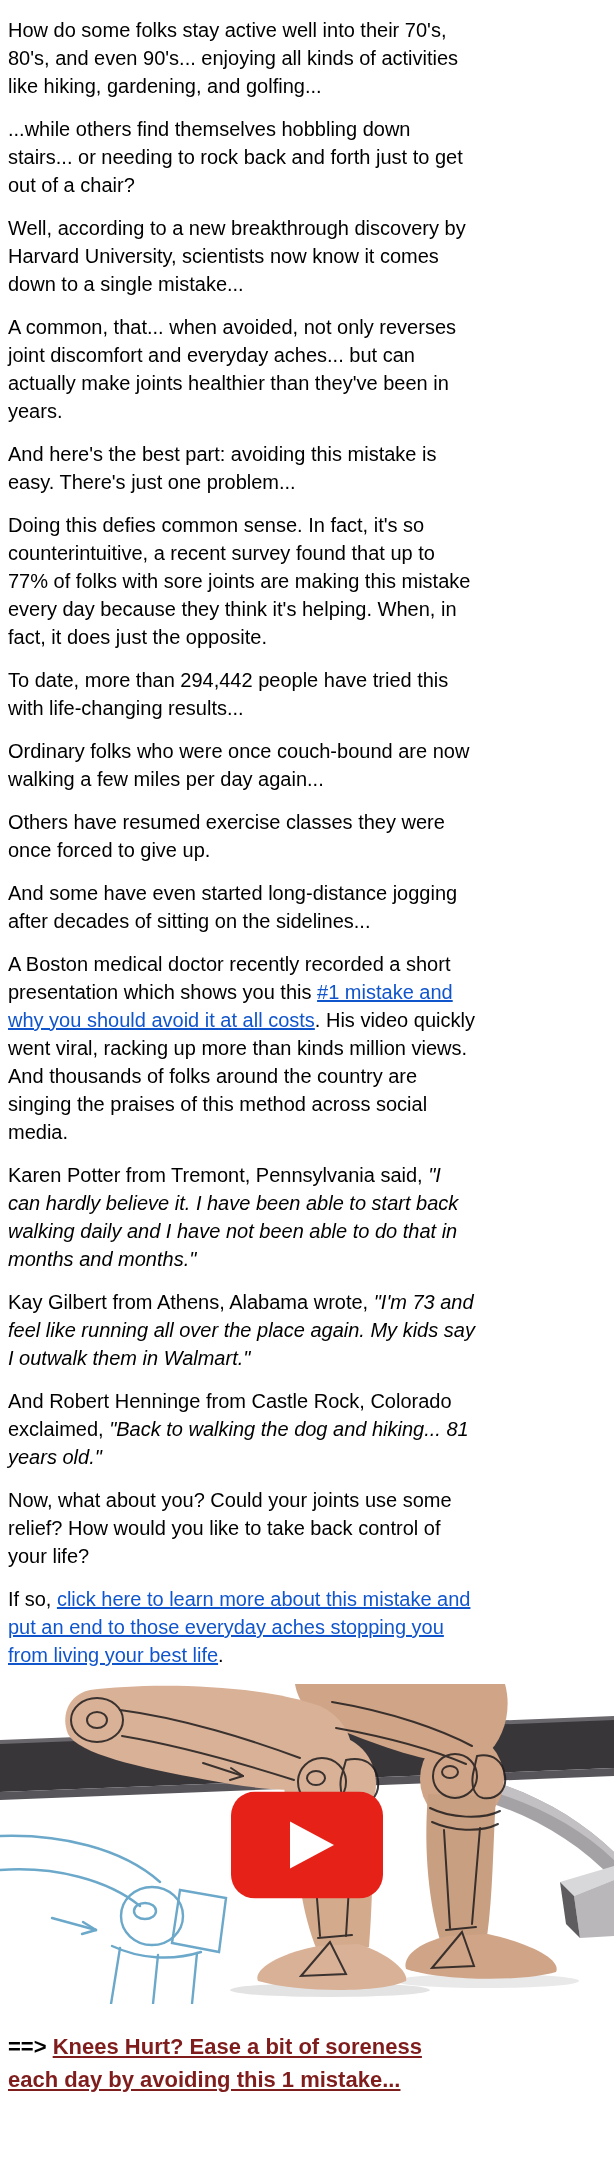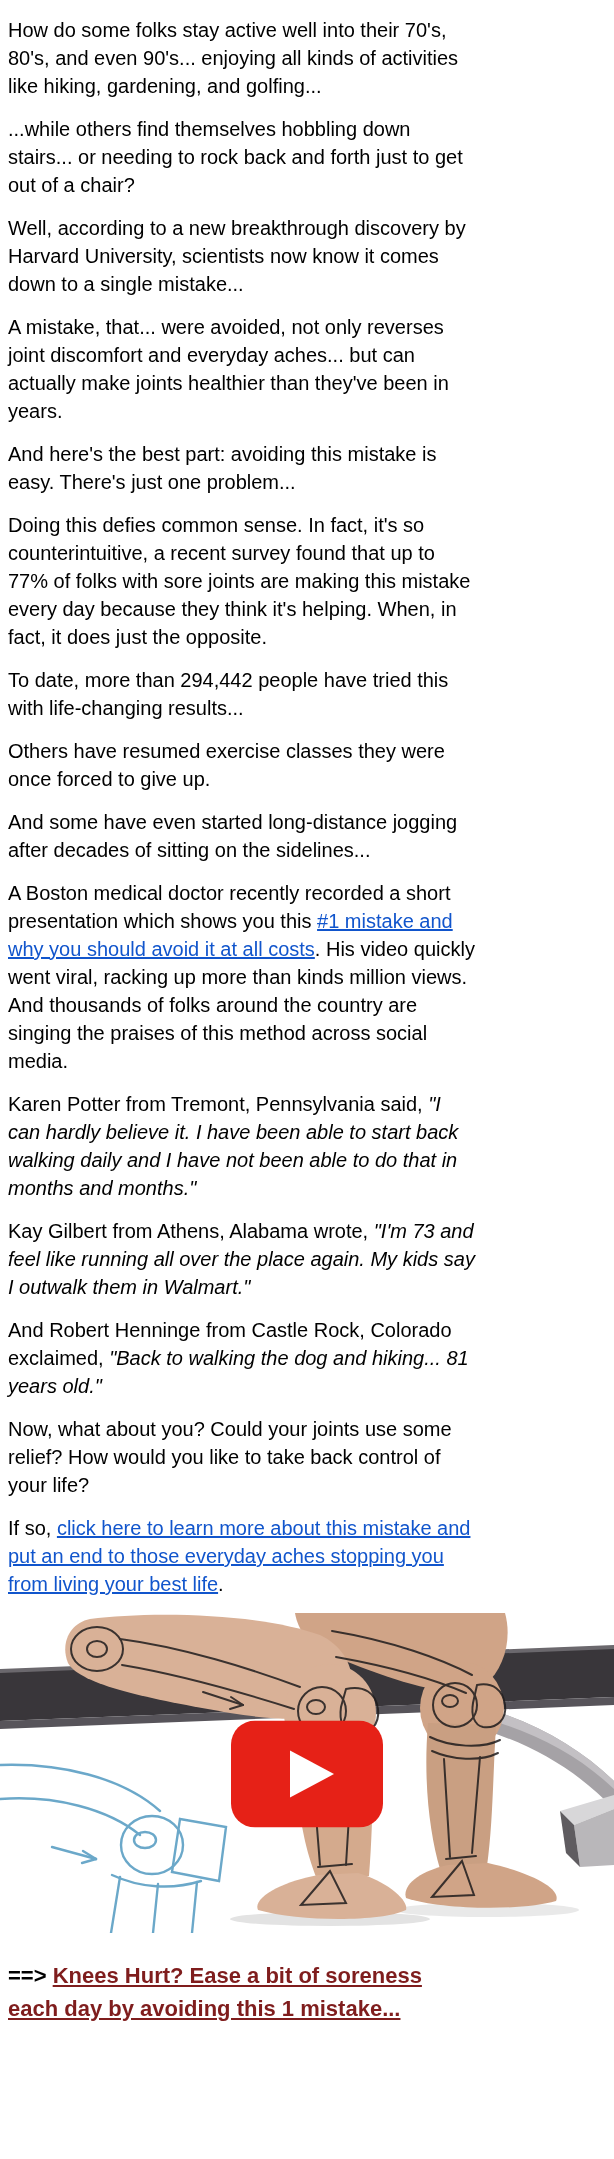--- a/index.html
+++ b/index.html
@@ -48,24 +48,25 @@
 </style>
 </head>
 <body style="color: rgb(0, 0, 0); background: rgb(255, 255, 255);">
 
 <main>
 
   <div class="article" id="paragraphs">
       <p><span>How do some folks stay active well into their 70's, 80's, and even 90's... enjoying all kinds of activities like hiking, gardening, and golfing...</span></p>
       <p><span>...while others find themselves hobbling down stairs... or needing to rock back and forth just to get out of a chair?</span></p>
       <p><span>Well, according to a new breakthrough discovery by Harvard University, scientists now know it comes down to a single mistake...</span></p>
-      <p><span>A mistake, that... were avoided, not only reverses joint discomfort and everyday aches... but can actually make joints healthier than they've been in years.</span></p>
+      <p><span>A common, that... when avoided, not only reverses joint discomfort and everyday aches... but can actually make joints healthier than they've been in years.</span></p>
       <p><span>And here's the best part: avoiding this mistake is easy. There's just one problem...</span></p>
       <p><span>Doing this defies common sense. In fact, it's so counterintuitive, a recent survey found that up to 77% of folks with sore joints are making this mistake every day because they think it's helping. When, in fact, it does just the opposite.</span></p>
       <p><span>To date, more than 294,442 people have tried this with life-changing results...</span></p>
+      <p><span>Ordinary folks who were once couch-bound are now walking a few miles per day again...</span></p>
       <p><span>Others have resumed exercise classes they were once forced to give up.</span></p>
       <p><span>And some have even started long-distance jogging after decades of sitting on the sidelines...</span></p>
       <p><span>A Boston medical doctor recently recorded a short presentation which shows you this </span><a href="#" style="color: rgb(17, 85, 204);">#1 mistake and why you should avoid it at all costs</a><span>. His video quickly went viral, racking up more than kinds million views. And thousands of folks around the country are singing the praises of this method across social media.</span></p>
       <p><span>Karen Potter from Tremont, Pennsylvania said, </span><span class="quote">"I can hardly believe it. I have been able to start back walking daily and I have not been able to do that in months and months."</span></p>
       <p><span>Kay Gilbert from Athens, Alabama wrote, </span><span class="quote">"I'm 73 and feel like running all over the place again. My kids say I outwalk them in Walmart."</span></p>
       <p><span>And Robert Henninge from Castle Rock, Colorado exclaimed, </span><span class="quote">"Back to walking the dog and hiking... 81 years old."</span></p>
       <p><span>Now, what about you? Could your joints use some relief? How would you like to take back control of your life?</span></p>
       <p><span>If so, </span><a href="#" style="color: rgb(17, 85, 204);">click here to learn more about this mistake and put an end to those everyday aches stopping you from living your best life</a><span>.</span></p>
     </div>
 

